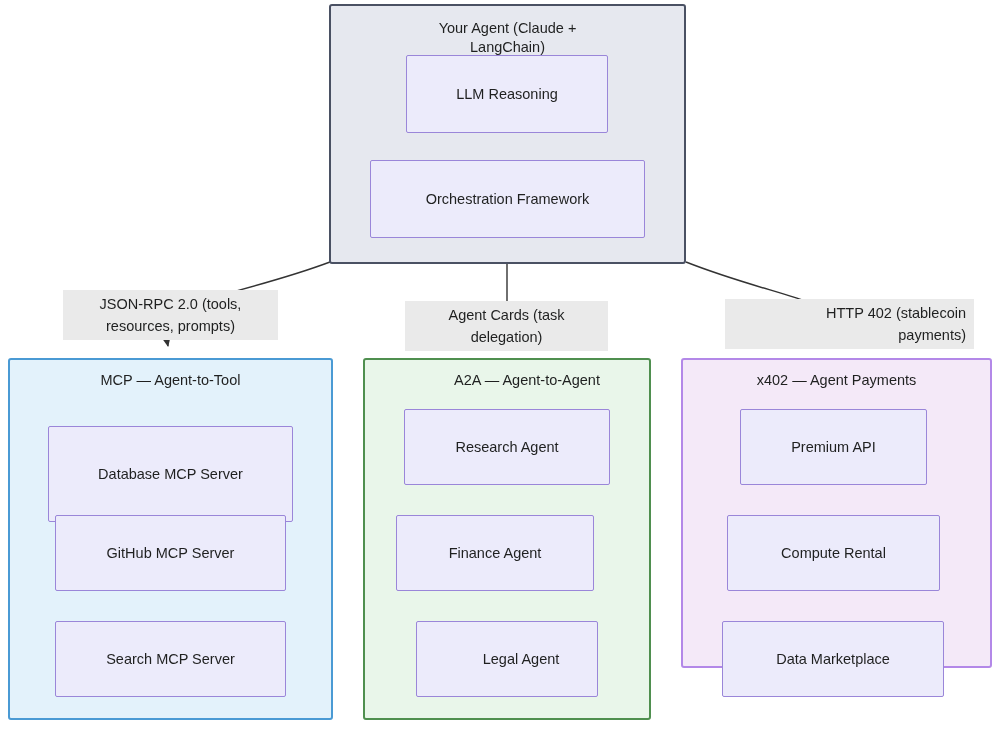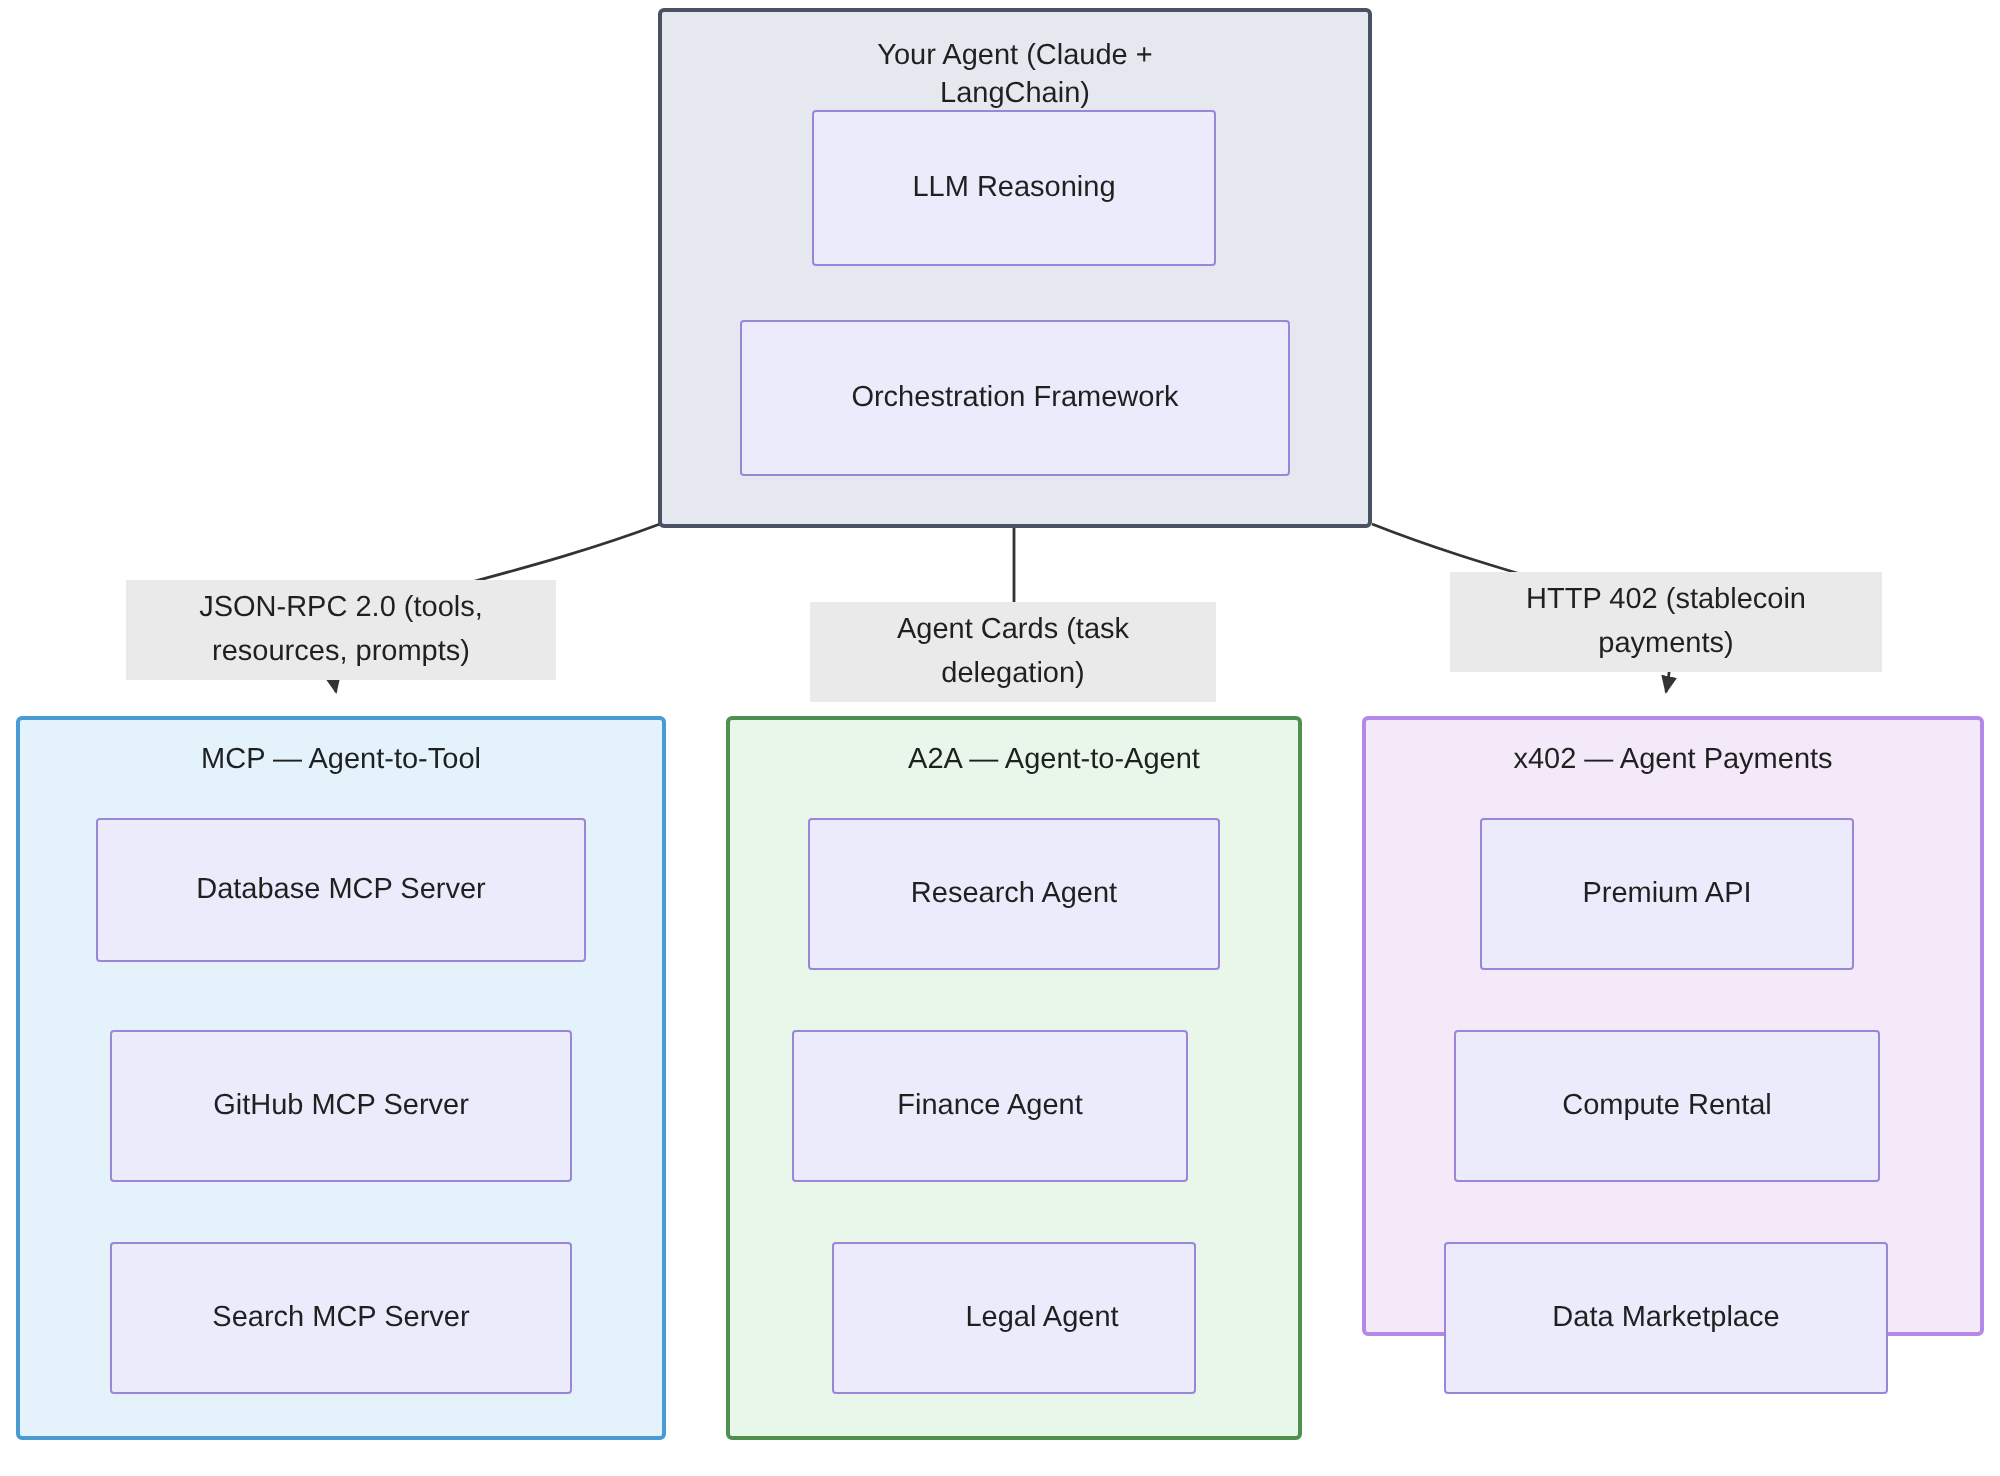--- a/index.html
+++ b/index.html
@@ -118,28 +118,28 @@
 
   <div class="node" style="left:370px; top:160px; width:275px; height:78px;">
     <span>Orchestration Framework</span>
   </div>
 
   <div class="edge-label" style="left:63px; top:290px; width:215px;">JSON-RPC 2.0 (tools,
 resources, prompts)</div>
 
   <div class="edge-label" style="left:405px; top:301px; width:203px;">Agent Cards (task delegation)</div>
 
-  <div class="edge-label" style="left:725px; top:286px; width:216px;">HTTP 402 (stablecoin
+  <div class="edge-label" style="left:725px; top:299px; width:249px;text-align:right;">HTTP 402 (stablecoin
 payments)</div>
 
   <div class="cluster mcp" style="left:8px; top:358px; width:325px; height:362px;">
     <div class="cluster-title" style="top:11px;">MCP — Agent-to-Tool</div>
   </div>
 
-  <div class="node" style="left:48px; top:409px; width:245px; height:72px;">
+  <div class="node" style="left:48px; top:426px; width:245px; height:96px;">
     <span>Database MCP Server</span>
   </div>
   <div class="node" style="left:55px; top:515px; width:231px; height:76px;">
     <span>GitHub MCP Server</span>
   </div>
   <div class="node" style="left:55px; top:621px; width:231px; height:76px;">
     <span>Search MCP Server</span>
   </div>
 
   <div class="cluster a2a" style="left:363px; top:358px; width:288px; height:362px;">

